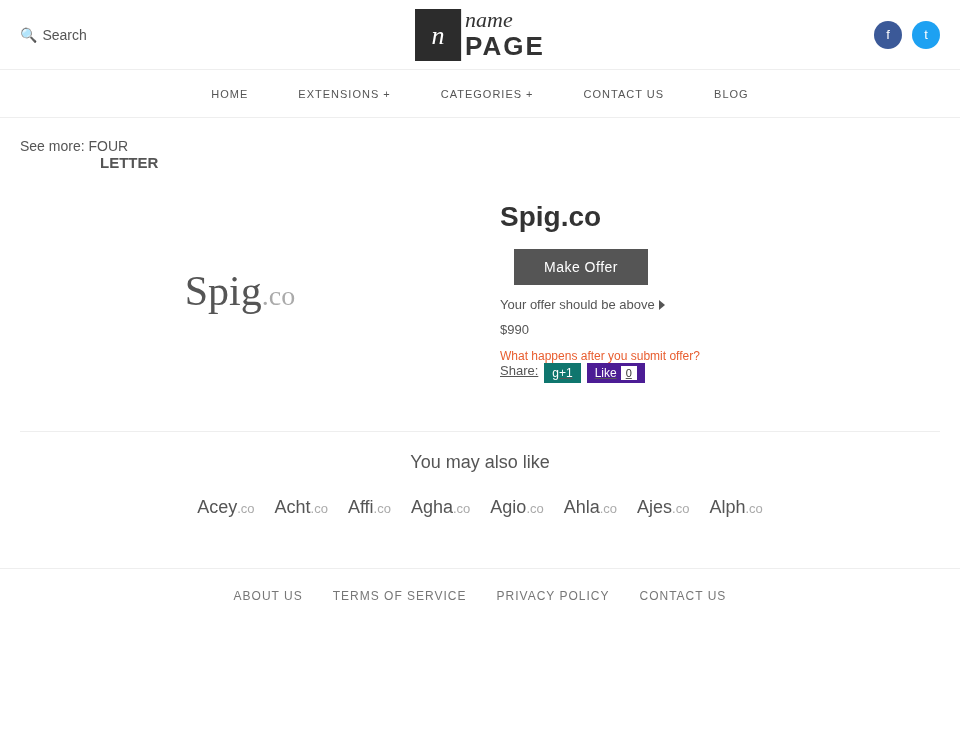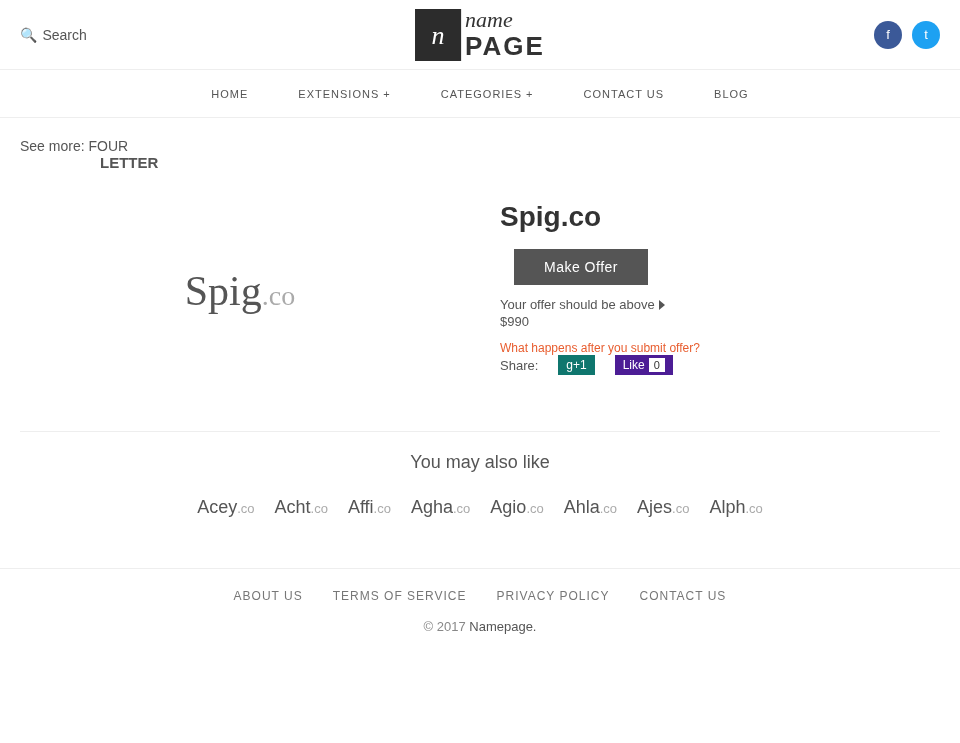--- a/index.html
+++ b/index.html
@@ -166,21 +166,21 @@
       margin-bottom: 12px;
       letter-spacing: 0.5px;
       margin-left: 14px;
     }
     .offer-hint {
       display: flex;
       align-items: center;
       gap: 4px;
       font-size: 13px;
       color: #555;
-      margin-bottom: 2px;
+      margin-bottom: 10px;
     }
     .offer-hint-arrow {
       width: 0;
       height: 0;
       border-left: 6px solid #555;
       border-top: 5px solid transparent;
       border-bottom: 5px solid transparent;
     }
     .offer-amount {
       font-size: 13px;
@@ -189,24 +189,25 @@
     }
     .what-happens {
       font-size: 12px;
       color: #e85d2f;
       cursor: pointer;
       margin-bottom: 22px;
       text-decoration: none;
     }
     .share-row {
       display: flex;
-      align-items: center;
-      gap: 20px;
-      font-size: 13px;
-      color: #555;
+      align-items: flex-start;
+      gap: 6px;
+      font-size: 13px;
+      color: #555;
+      text-decoration: underline;
     }
     .gplus-btn {
       display: flex;
       align-items: center;
       background: #0f766e;
       color: #fff;
       font-size: 12px;
       padding: 3px 8px;
       gap: 3px;
       cursor: pointer;
@@ -382,17 +383,13 @@
 
 </main>
 
 <footer>
   <div class="footer-links">
     <a class="footer-link">ABOUT US</a>
     <a class="footer-link">TERMS OF SERVICE</a>
     <a class="footer-link">PRIVACY POLICY</a>
     <a class="footer-link">CONTACT US</a>
   </div>
-  <div class="footer-copyright">
-    <span>© 2017</span>
-    <a>Namepage.</a>
-  </div>
 </footer>
 
 </body></html>

